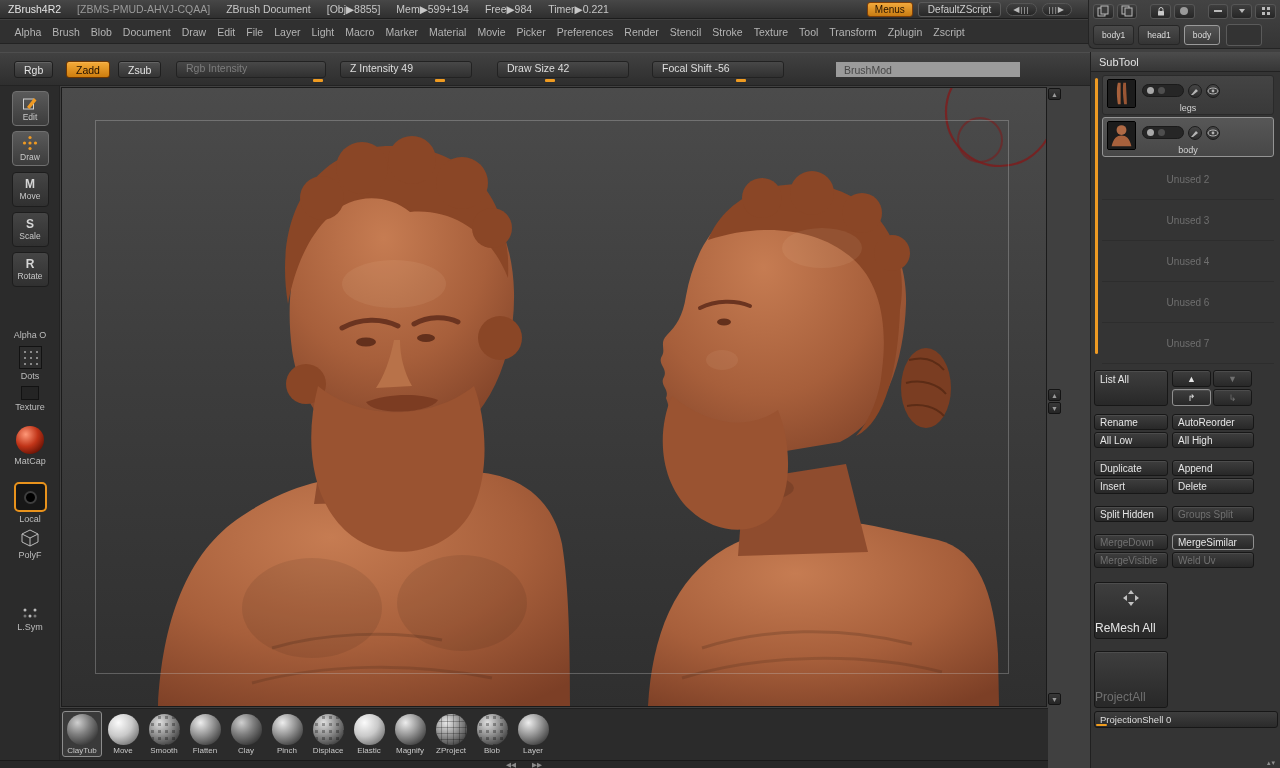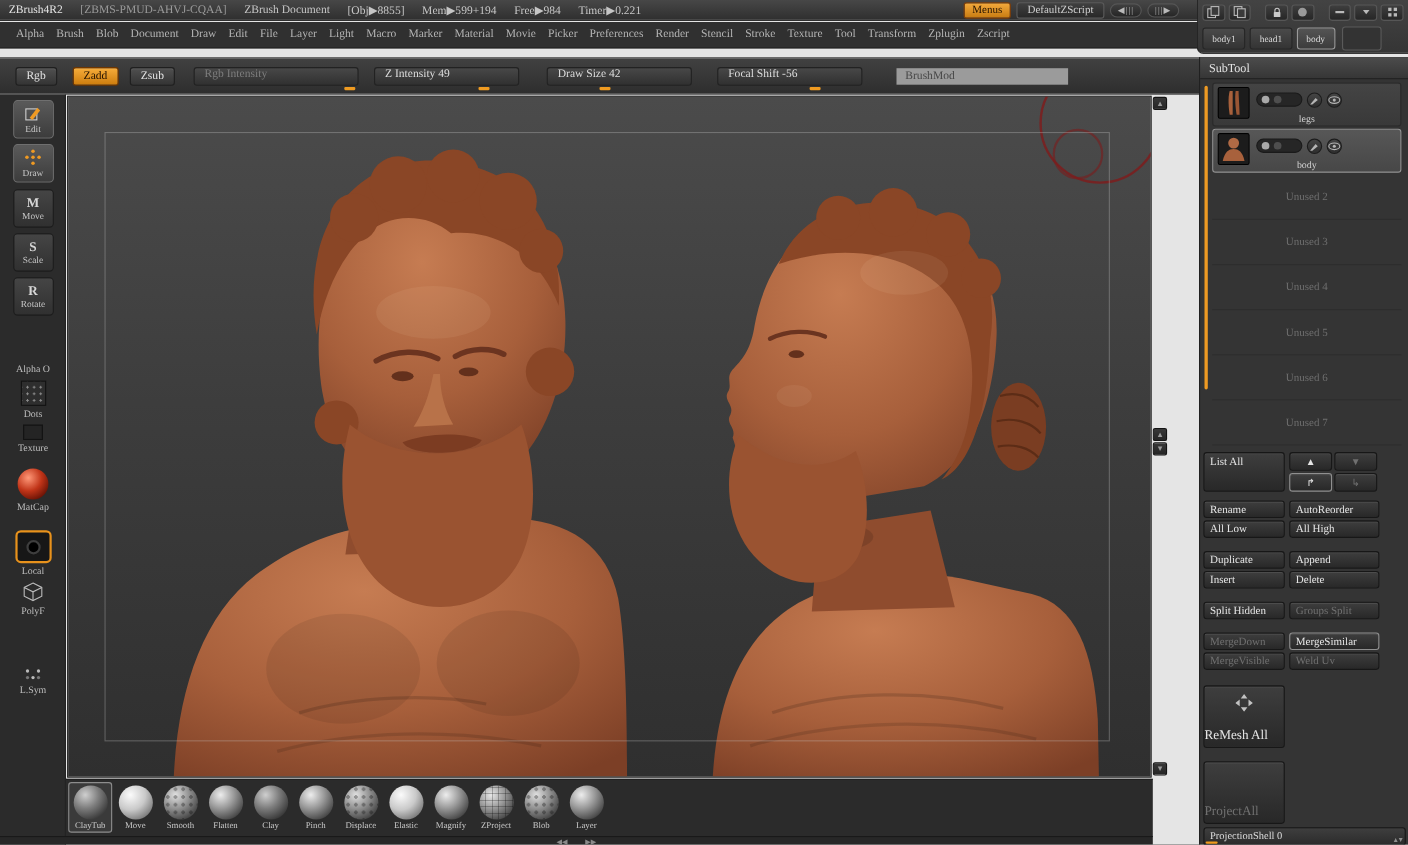--- a/index.html
+++ b/index.html
@@ -1,18 +1,18 @@
 <!DOCTYPE html>
 <html><head>
 <meta charset="utf-8">
 <style>
 *{margin:0;padding:0;box-sizing:border-box}
 body{background:#1c1c1c}
-#app{position:relative;width:1280px;height:768px;overflow:hidden;background:#e5e5e5;
-  font-family:Liberation Serif, serif;color:#ccc}
+#app{position:relative;width:1280px;height:768px;overflow:hidden;background:#404040;
+  font-family:Liberation Sans, sans-serif;color:#ccc}
 button{font-family:inherit;cursor:pointer}
 
 
 .titlebar{position:absolute;left:0;top:0;width:1280px;height:19px;
   background:linear-gradient(#474747,#2f2f2f);border-bottom:1px solid #1c1c1c;
   display:flex;align-items:center;gap:16px;padding:0 8px;font-size:10.5px;color:#c6c6c6;white-space:nowrap;z-index:2}
 .titlebar .app{color:#e4e4e4}
 .titlebar .lic{color:#9a9a9a}
 .tb-right{margin-left:auto;display:flex;align-items:center;gap:5px;padding-right:200px}
 .btn-menus{background:linear-gradient(#f3a93c,#c87c12);border:1px solid #7e3e08;border-radius:3px;color:#241200;font-size:10px;padding:1px 7px}
@@ -245,21 +245,21 @@
       <i class="t-handle" style="left:72%"></i>
     </div>
     <div class="tslider" style="left:497px;width:132px">
       <span>Draw Size 42</span>
       <i class="t-handle" style="left:36%"></i>
     </div>
     <div class="tslider" style="left:652px;width:132px">
       <span>Focal Shift -56</span>
       <i class="t-handle" style="left:64%"></i>
     </div>
-    <div class="brushmod" style="left:815px;width:156px">BrushMod</div>
+    <div class="brushmod" style="left:836px;width:184px">BrushMod</div>
   </div>
 
   <div class="left-shelf">
     <div class="shelf-item" style="top:5px">
       <button class="shelf-btn lit">
         <svg width="16" height="16">
             <rect x="1.5" y="4" width="10" height="10" fill="none" stroke="#cfcfcf"></rect>
             <path d="M5,12 L12,3 L14.5,5.5 L7.5,14 Z" fill="#ef9a23"></path>
           </svg>
         <span>Edit</span>
@@ -453,21 +453,20 @@
               <circle cx="6" cy="5" r="1.4" fill="#b5b5b5"></circle>
             </svg>
           </span>
         <span class="st-label">body</span>
       </div>
       <div>
 
       <div class="unused-row">Unused 2</div>
           <div class="unused-row">Unused 3</div>
           <div class="unused-row">Unused 4</div>
-          <div class="unused-row">Unused 5</div>
           <div class="unused-row">Unused 6</div>
           <div class="unused-row">Unused 7</div>
         </div>
     </div>
 
     <div class="st-buttons">
       <div class="listall-row">
         <button class="btn btn-listall">List All</button>
         <div class="arrow-grid">
           <button class="btn abtn">▲</button>

